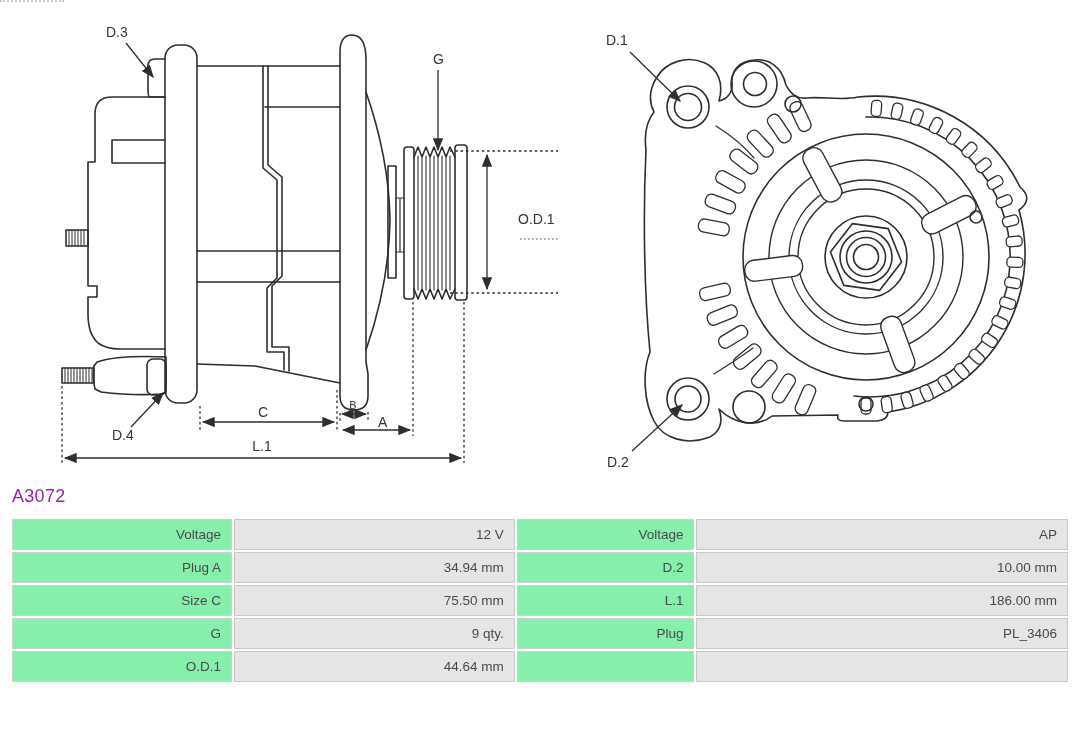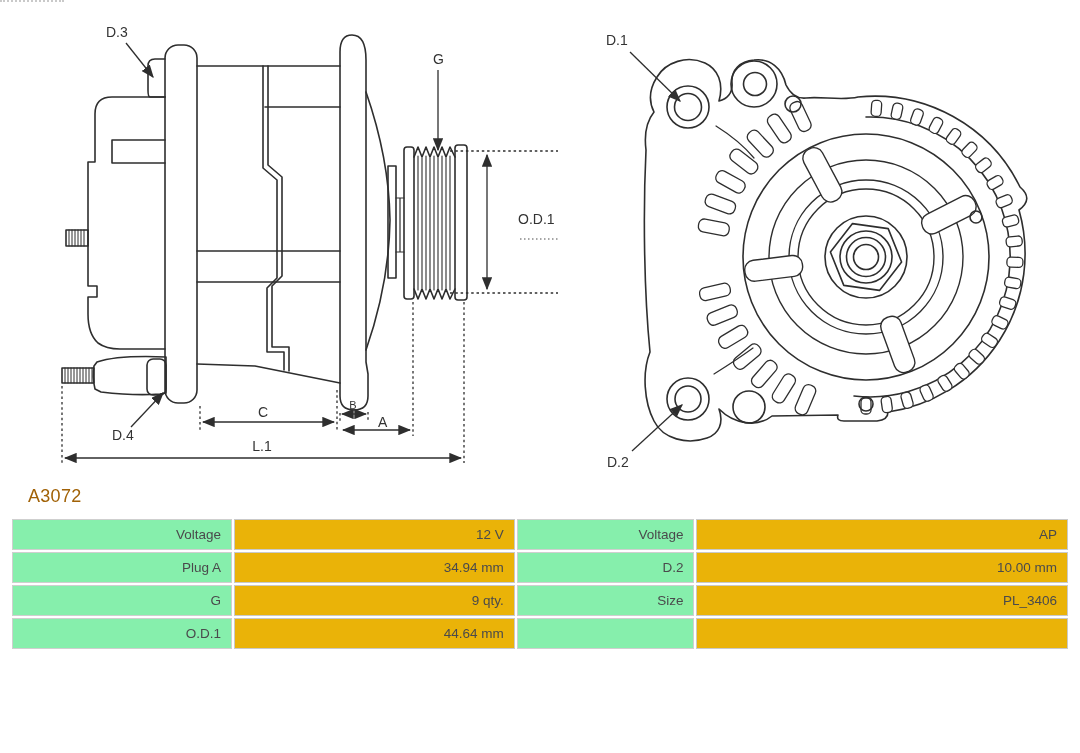--- a/index.html
+++ b/index.html
@@ -2,26 +2,26 @@
 <html><head>
 <meta charset="utf-8">
 <style>
   html,body{margin:0;padding:0;background:#fff;}
   body{width:1080px;height:753px;position:relative;font-family:"Liberation Sans",sans-serif;overflow:hidden;}
   #corner-artifact{position:absolute;left:0;top:0;width:64px;height:3px;border-top:2px dotted #c9c9c9;}
   #drawing-wrap{position:absolute;left:0;top:0;width:1080px;height:485px;}
   svg text{font-family:"Liberation Sans",sans-serif;fill:#333;}
   .dlabel{font-size:14px;}
   .dlabel-sm{font-size:11px;}
-  #part-number{position:absolute;left:28px;top:486px;font-size:18px;color:#a16207;letter-spacing:.3px;}
+  #part-number{position:absolute;left:12px;top:486px;font-size:18px;color:#a21caf;letter-spacing:.3px;}
   #spec-table{position:absolute;left:10px;top:517px;border-collapse:separate;border-spacing:2px;table-layout:fixed;width:1060px;}
   #spec-table td{height:29px;font-size:13.5px;color:#4a4a4c;text-align:right;vertical-align:middle;
     border:1px solid #c9c9c9;padding:0 10px 0 4px;white-space:nowrap;overflow:hidden;}
   #spec-table td.lbl{background:#86efac;border-color:#cfcfcf;}
-  #spec-table td.val{background:#eab308;}
+  #spec-table td.val{background:#e5e5e5;}
   .c1{width:218px;}.c2{width:278px;}.c3{width:176px;}.c4{width:368px;}
 </style>
 </head>
 <body>
 
 <div id="corner-artifact"></div>
 
 <div id="drawing-wrap">
 <svg width="1080" height="485" viewBox="0 0 1080 485" xmlns="http://www.w3.org/2000/svg">
   <defs>
@@ -231,23 +231,29 @@
         <td class="lbl">Voltage</td>
         <td class="val">AP</td>
       </tr>
       <tr>
         <td class="lbl">Plug A</td>
         <td class="val">34.94 mm</td>
         <td class="lbl">D.2</td>
         <td class="val">10.00 mm</td>
       </tr>
       <tr>
+        <td class="lbl">Size C</td>
+        <td class="val">75.50 mm</td>
+        <td class="lbl">L.1</td>
+        <td class="val">186.00 mm</td>
+      </tr>
+      <tr>
         <td class="lbl">G</td>
         <td class="val">9 qty.</td>
-        <td class="lbl">Size</td>
+        <td class="lbl">Plug</td>
         <td class="val">PL_3406</td>
       </tr>
       <tr>
         <td class="lbl">O.D.1</td>
         <td class="val">44.64 mm</td>
         <td class="lbl"></td>
         <td class="val"></td>
       </tr>
     </tbody>
 </table>

